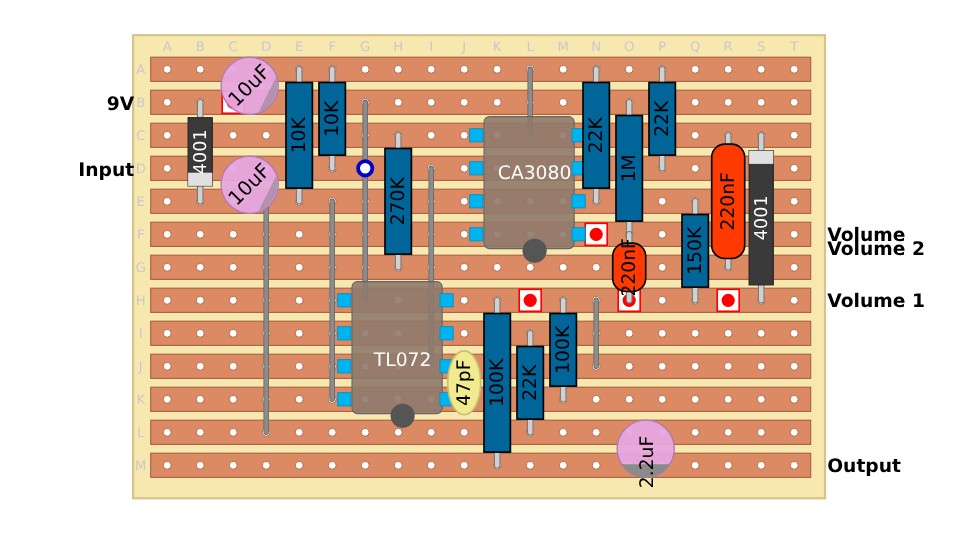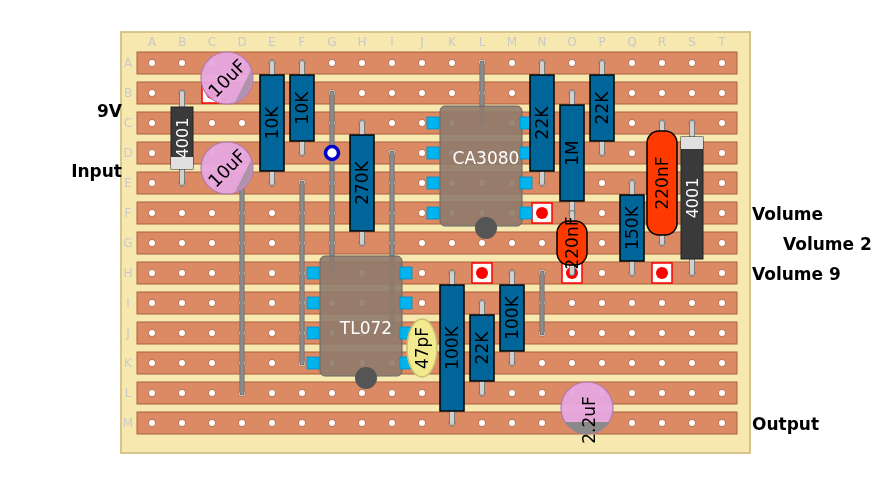--- a/index.html
+++ b/index.html
@@ -1,19 +1,19 @@
 <!DOCTYPE html>
 <html><head>
 <meta charset="utf-8">
 <style>
   html, body { margin: 0; padding: 0; background: #ffffff; }
   body { width: 871px; height: 485px; position: relative; overflow: hidden; font-family: "DejaVu Sans", sans-serif; }
   #board-svg { position: absolute; left: 0; top: 0; }
   .side-label { position: absolute; font-family: "DejaVu Sans", sans-serif; font-weight: bold; font-size: 17px; color: #000; white-space: nowrap; }
-  .left { text-align: right; margin-top: 16px; }
+  .left { text-align: right; }
 </style>
 </head>
 <body>
 
 <svg id="board-svg" width="871" height="485" xmlns="http://www.w3.org/2000/svg">
     <rect x="121" y="32" width="629" height="421" fill="#f7e8b0" stroke="#d6c48a" stroke-width="2"></rect>
     <text x="152" y="42" font-family="DejaVu Sans, sans-serif" text-anchor="middle" dominant-baseline="central" font-size="12" fill="#c9c9c9">A</text>
     <text x="182" y="42" font-family="DejaVu Sans, sans-serif" text-anchor="middle" dominant-baseline="central" font-size="12" fill="#c9c9c9">B</text>
     <text x="212" y="42" font-family="DejaVu Sans, sans-serif" text-anchor="middle" dominant-baseline="central" font-size="12" fill="#c9c9c9">C</text>
     <text x="242" y="42" font-family="DejaVu Sans, sans-serif" text-anchor="middle" dominant-baseline="central" font-size="12" fill="#c9c9c9">D</text>
@@ -481,15 +481,15 @@
     <g>
       <ellipse cx="422" cy="348" rx="15" ry="29" fill="#f2ea8e" stroke="#c8c070" stroke-width="1.5"></ellipse>
       <text x="422" y="348" font-family="DejaVu Sans, sans-serif" text-anchor="middle" dominant-baseline="central" font-size="17" fill="#000" transform="rotate(-90 422 348)">47pF</text>
     </g>
     <circle cx="332" cy="153" r="6.5" fill="#ffffff" stroke="#0000cc" stroke-width="3.5"></circle>
   </svg>
 
 <div class="side-label left" style="left:60px; top:85px; width:62px;">9V</div>
 <div class="side-label left" style="left:20px; top:145px; width:102px;">Input</div>
 <div class="side-label" style="left:752px; top:204px;">Volume</div>
-<div class="side-label" style="left:752px; top:234px;padding-left:31px;">Volume 2</div>
-<div class="side-label" style="left:752px; top:264px;">Volume 9</div>
+<div class="side-label" style="left:752px; top:217px;">Volume 2</div>
+<div class="side-label" style="left:752px; top:264px;">Volume 1</div>
 <div class="side-label" style="left:752px; top:414px;text-align:right;">Output</div>
 
 </body></html>

